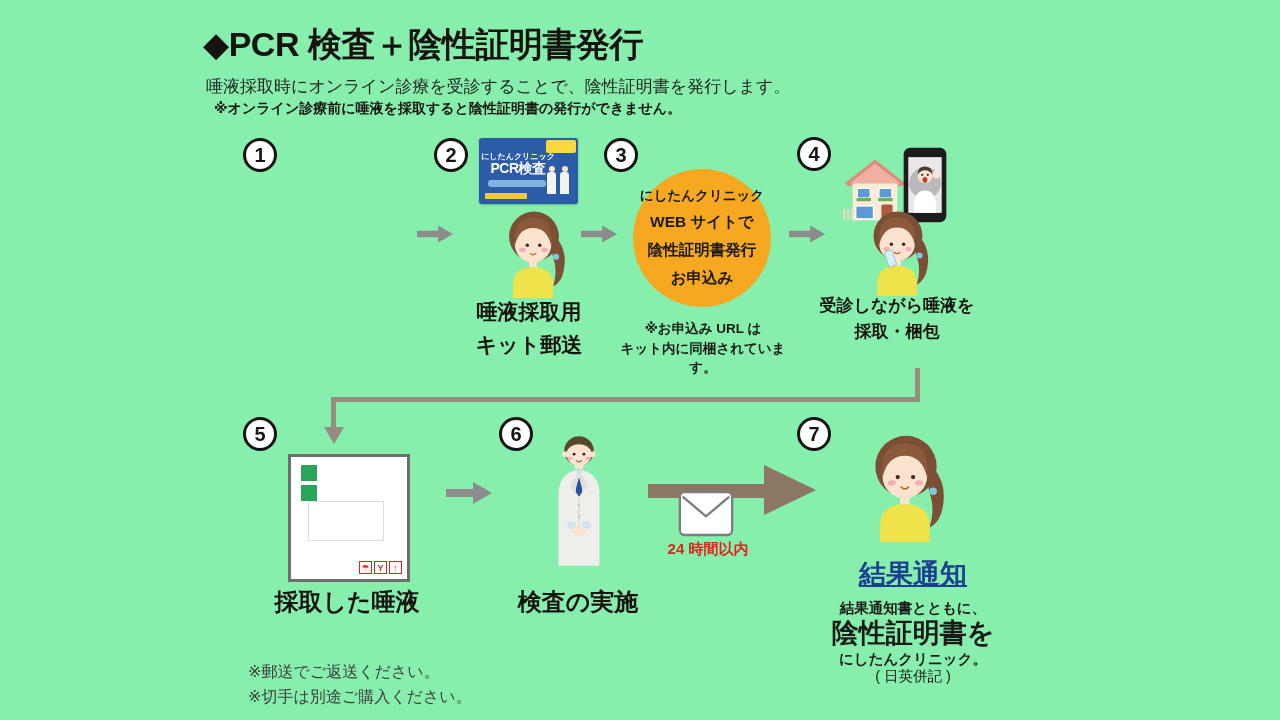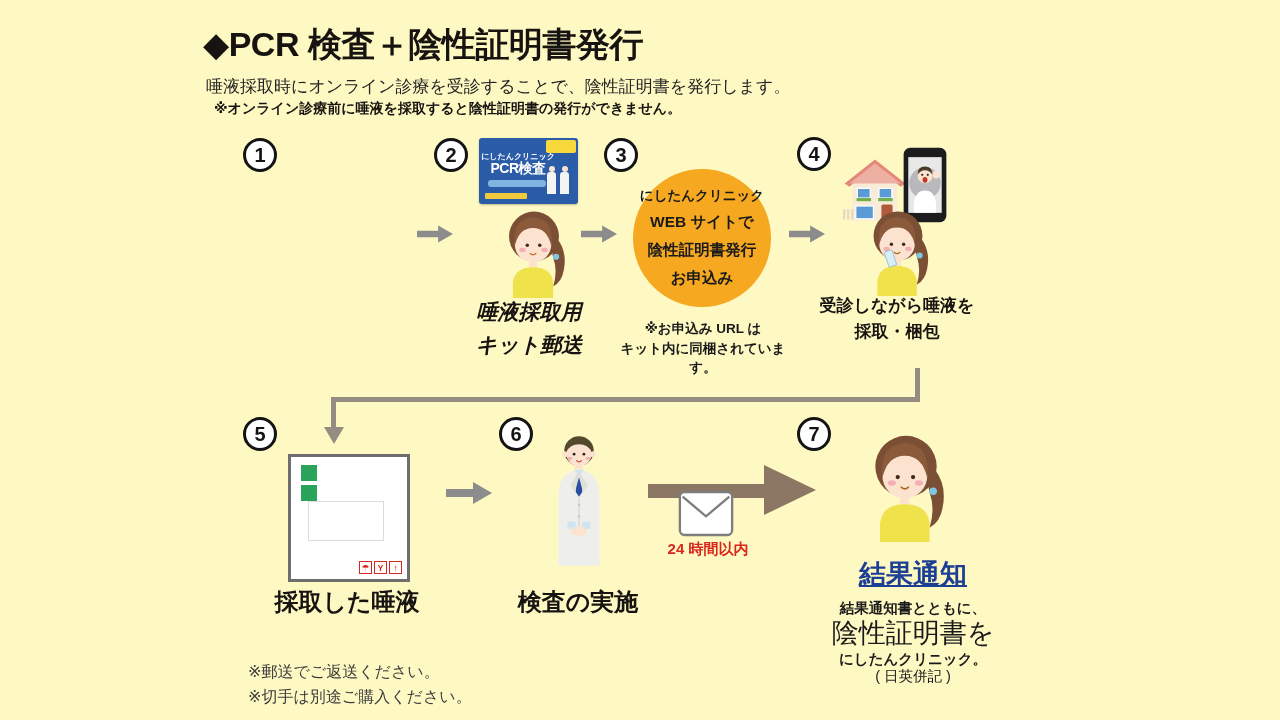--- a/index.html
+++ b/index.html
@@ -1,20 +1,20 @@
 <!DOCTYPE html>
 <html><head>
 <meta charset="utf-8">
 <style>
   html,body{margin:0;padding:0;}
   body{
     width:1280px;height:720px;background:#ffffff;overflow:hidden;
     font-family:"Liberation Sans","DejaVu Sans",sans-serif;color:#1a1a1a;
   }
-  #canvas{position:relative;width:1280px;height:720px;background:#fef9c3;}
+  #canvas{position:relative;width:1280px;height:720px;background:#86efac;}
   .abs{position:absolute;}
   .center{text-align:center;}
 
   
   .title{left:203px;top:22px;font-size:34px;font-weight:900;letter-spacing:-0.5px;color:#171310;}
   .subtitle{left:206px;top:75px;font-size:17px;font-weight:500;color:#222;}
   .note{left:214px;top:100px;font-size:14px;font-weight:700;color:#171310;}
 
   
   .stepnum{
@@ -26,29 +26,29 @@
   
   .bigcircle{
     border-radius:50%;display:flex;flex-direction:column;
     align-items:center;justify-content:center;font-weight:800;
   }
   .c1{left:264px;top:164px;width:146px;height:146px;background:#c9e3ef;font-size:21px;line-height:1.55;}
   .c3{left:633px;top:169px;width:138px;height:138px;background:#f5a820;font-size:15.5px;line-height:1.8;}
   .c3 .l-sm{font-size:13.5px;}
 
   .lbl{font-weight:800;color:#171310;}
-  .lbl2{left:454px;top:296px;width:150px;font-size:21px;line-height:1.55;font-style:italic;}
+  .lbl2{left:454px;top:296px;width:150px;font-size:21px;line-height:1.55;}
   .note3{left:607px;top:319px;width:192px;font-size:13.5px;line-height:1.45;font-weight:700;}
   .lbl4{left:808px;top:293px;width:178px;font-size:17px;line-height:1.5;}
   .lbl5{left:268px;top:585px;width:158px;font-size:24px;line-height:1.45;}
   .note5{left:248px;top:660px;font-size:16px;line-height:1.55;font-weight:500;color:#3d3d3d;}
   .lbl6{left:498px;top:586px;width:160px;font-size:24px;}
   .result-title{left:838px;top:556px;width:150px;font-size:27px;font-weight:800;color:#1c3f94;text-decoration:underline;}
   .r-l1{left:818px;top:599px;width:190px;font-size:14.5px;font-weight:700;}
-  .r-l2{left:818px;top:615px;width:190px;font-size:27px;font-weight:400;}
+  .r-l2{left:818px;top:615px;width:190px;font-size:27px;font-weight:700;}
   .r-l3{left:818px;top:650px;width:190px;font-size:14.5px;font-weight:700;}
   .r-l4{left:818px;top:667px;width:190px;font-size:14.5px;font-weight:500;}
   .time-lbl{left:652px;top:540px;width:112px;font-size:15px;font-weight:800;color:#d8271c;}
 
   
   .kit{left:479px;top:138px;width:99px;height:66px;background:#2b5ca8;border-radius:3px;box-shadow:0 1px 2px rgba(0,0,0,.25);}
   .kit-tag{position:absolute;top:2px;right:2px;width:30px;height:13px;background:#f9d83c;border-radius:2px;}
   .kit-brand{position:absolute;top:13px;left:0;width:78px;text-align:center;font-size:8px;font-weight:700;color:#fff;}
   .kit-product{position:absolute;top:22px;left:0;width:78px;text-align:center;font-size:14px;font-weight:900;color:#fff;letter-spacing:-0.5px;}
   .kit-band{position:absolute;top:42px;left:9px;width:58px;height:7px;background:#7fb3e0;border-radius:3px;}

